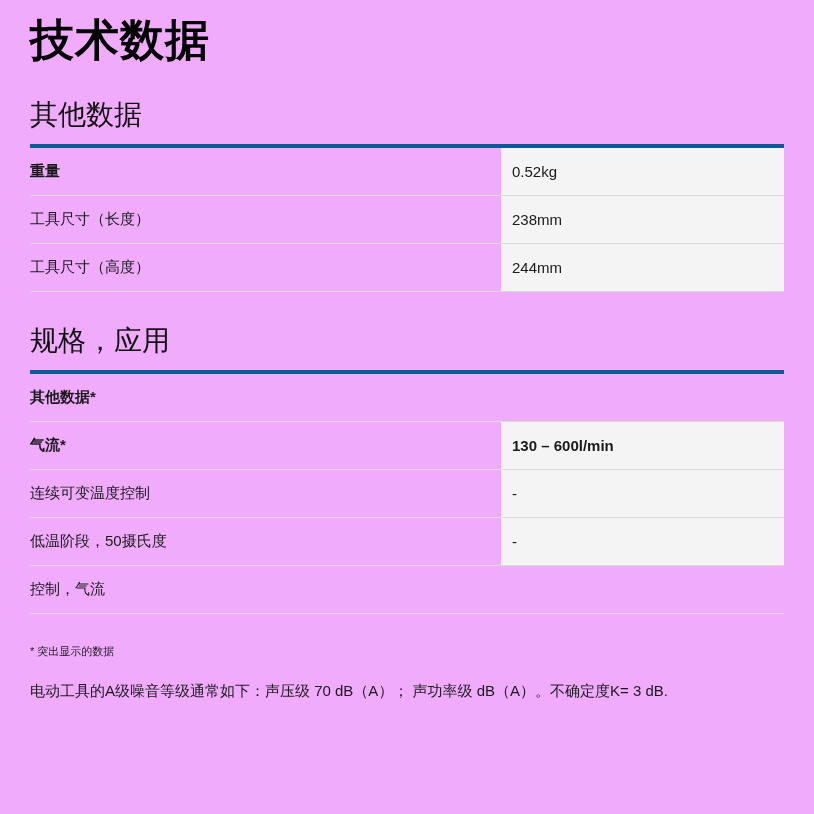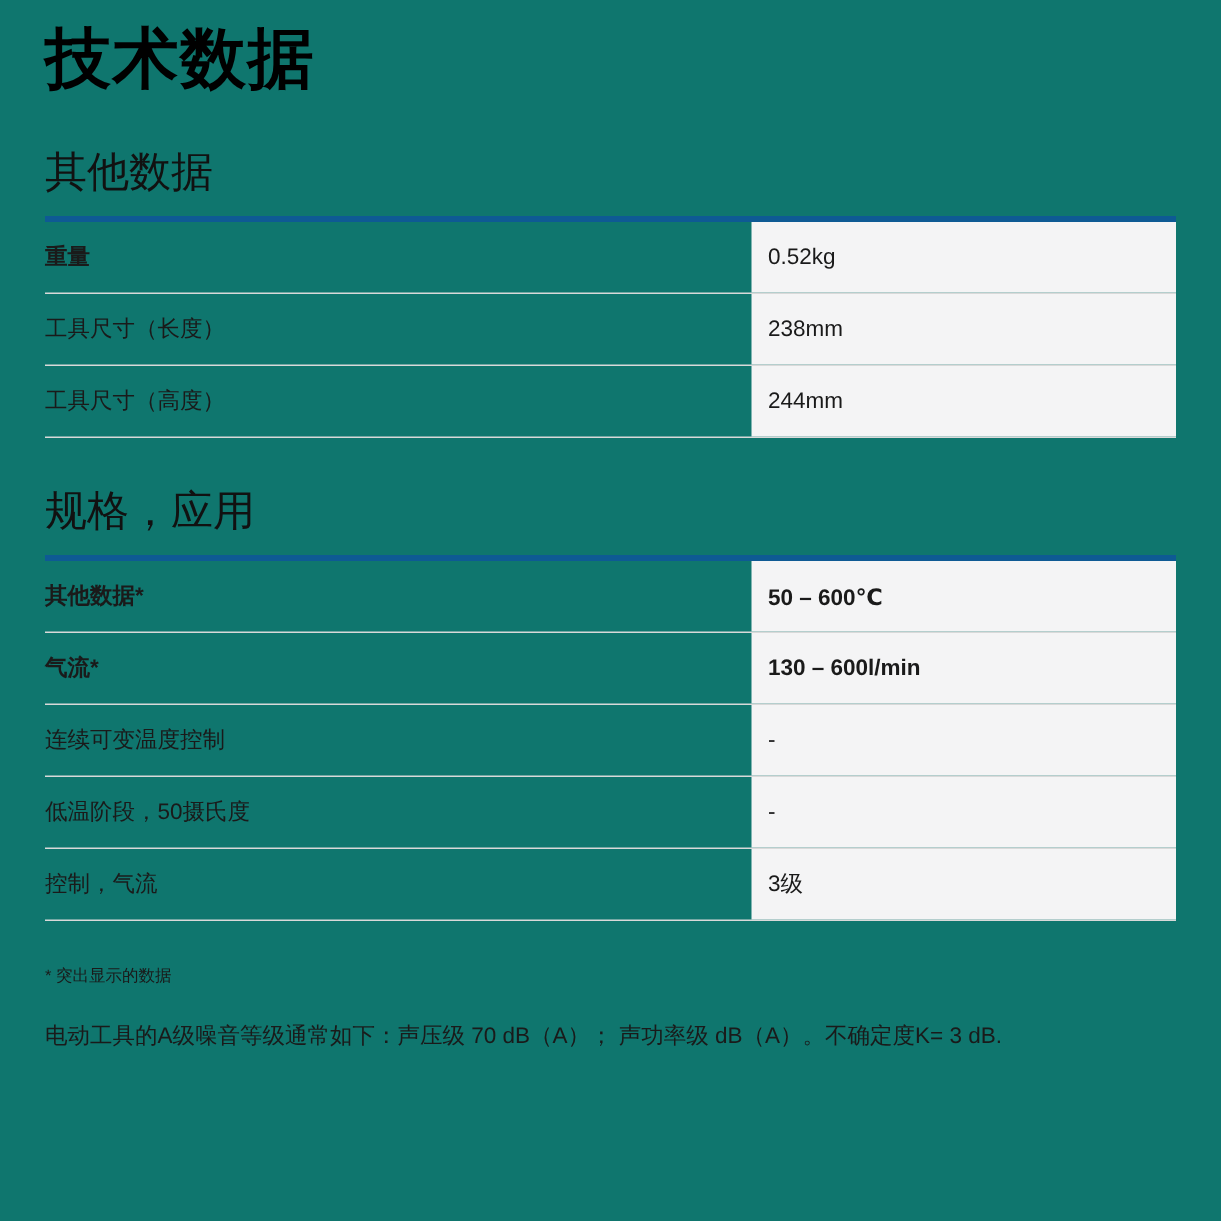--- a/index.html
+++ b/index.html
@@ -7,21 +7,21 @@
     padding: 0;
     background: #ffffff;
     font-family: "Liberation Sans", "DejaVu Sans", sans-serif;
     color: #1a1a1a;
   }
   .page {
     width: 814px;
     height: 814px;
     box-sizing: border-box;
     padding: 14px 47px 0 30px;
-    background: #0f766e;
+    background: #f0abfc;
     overflow: hidden;
   }
   .page-title {
     margin: 0;
     font-size: 44px;
     line-height: 52px;
     font-weight: 700;
     color: #000000;
     letter-spacing: 1px;
   }
@@ -98,36 +98,34 @@
     <div class="spec-row">
       <div class="spec-label">工具尺寸（高度）</div>
       <div class="spec-value">244mm</div>
     </div>
   </div>
 
   <h2 class="section-heading second">规格，应用</h2>
   <div class="spec-table">
     <div class="spec-row">
       <div class="spec-label bold">其他数据*</div>
-      <div class="spec-value bold">50 – 600℃</div>
     </div>
     <div class="spec-row">
       <div class="spec-label bold">气流*</div>
       <div class="spec-value bold">130 – 600l/min</div>
     </div>
     <div class="spec-row">
       <div class="spec-label">连续可变温度控制</div>
       <div class="spec-value">-</div>
     </div>
     <div class="spec-row">
       <div class="spec-label">低温阶段，50摄氏度</div>
       <div class="spec-value">-</div>
     </div>
     <div class="spec-row">
       <div class="spec-label">控制，气流</div>
-      <div class="spec-value">3级</div>
     </div>
   </div>
 
   <div class="footnote">* 突出显示的数据</div>
   <div class="noise-note">电动工具的A级噪音等级通常如下：声压级 70 dB（A）； 声功率级 dB（A）。不确定度K= 3 dB.</div>
 
 </div>
 
 </body></html>

